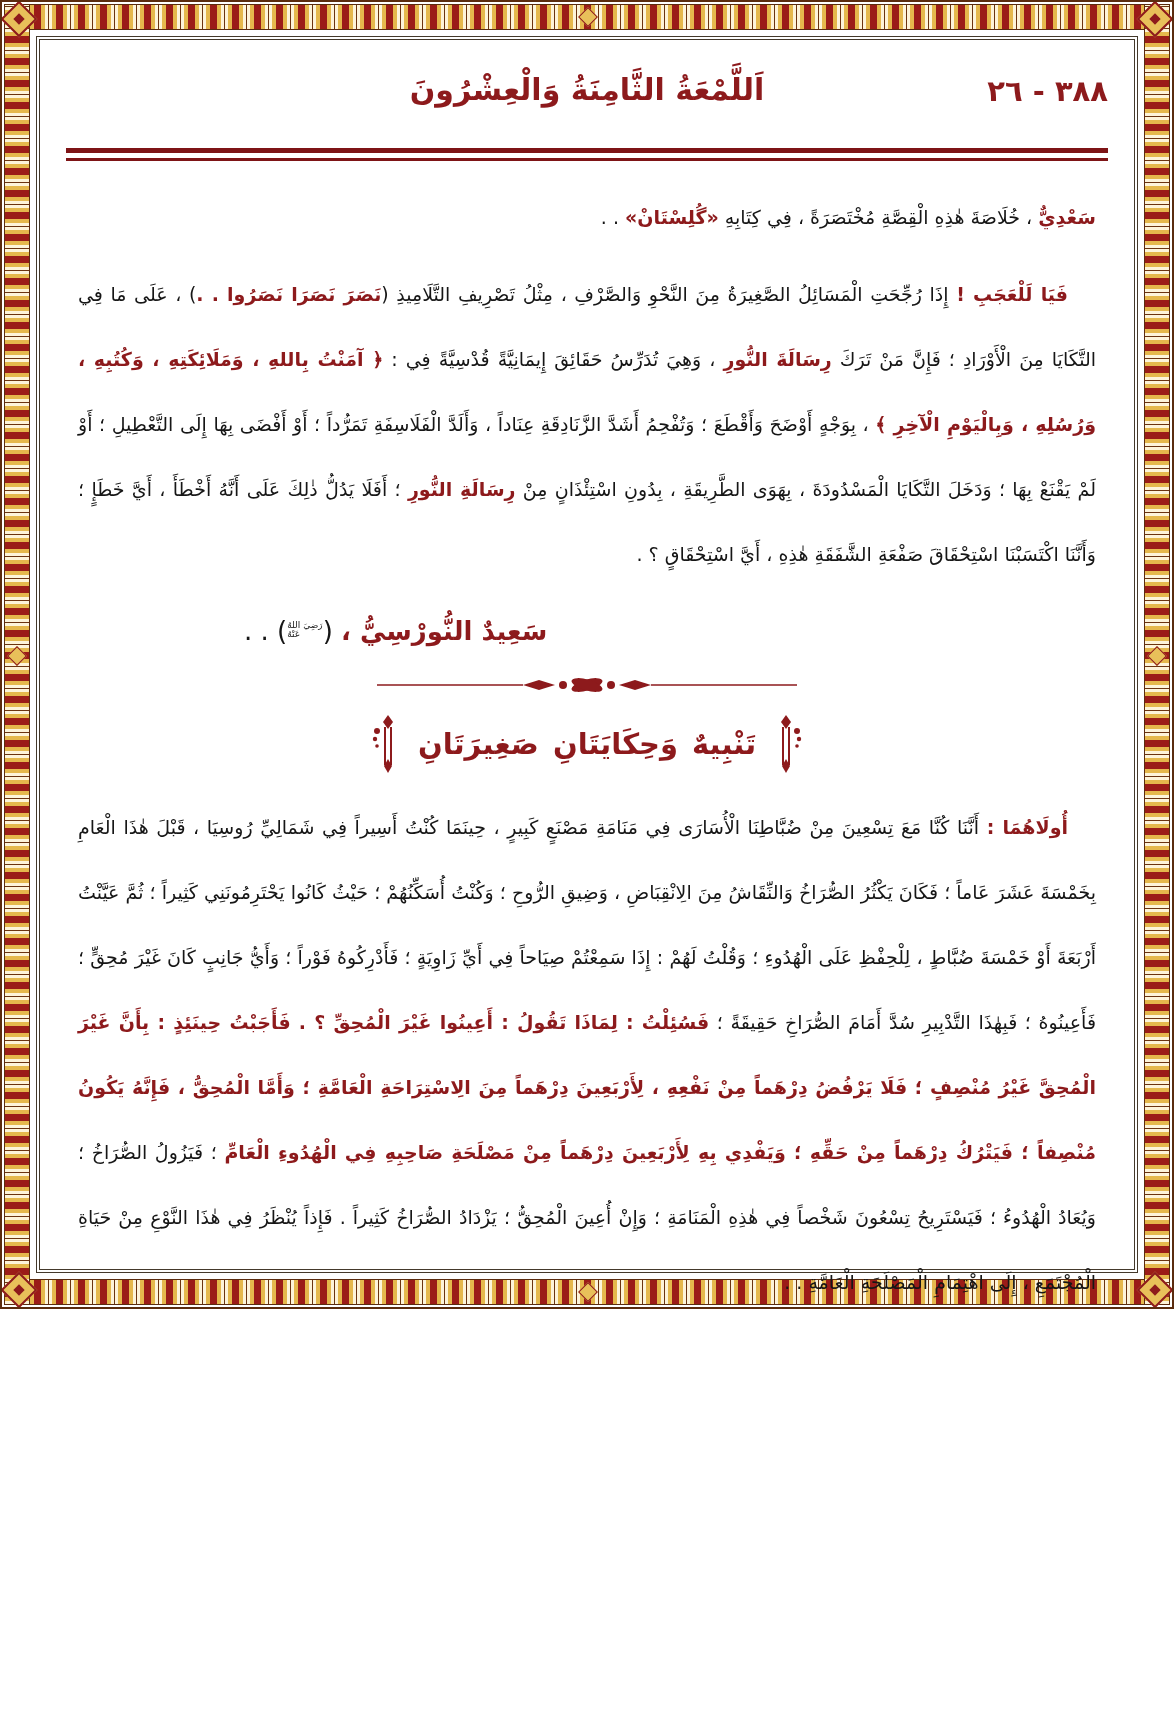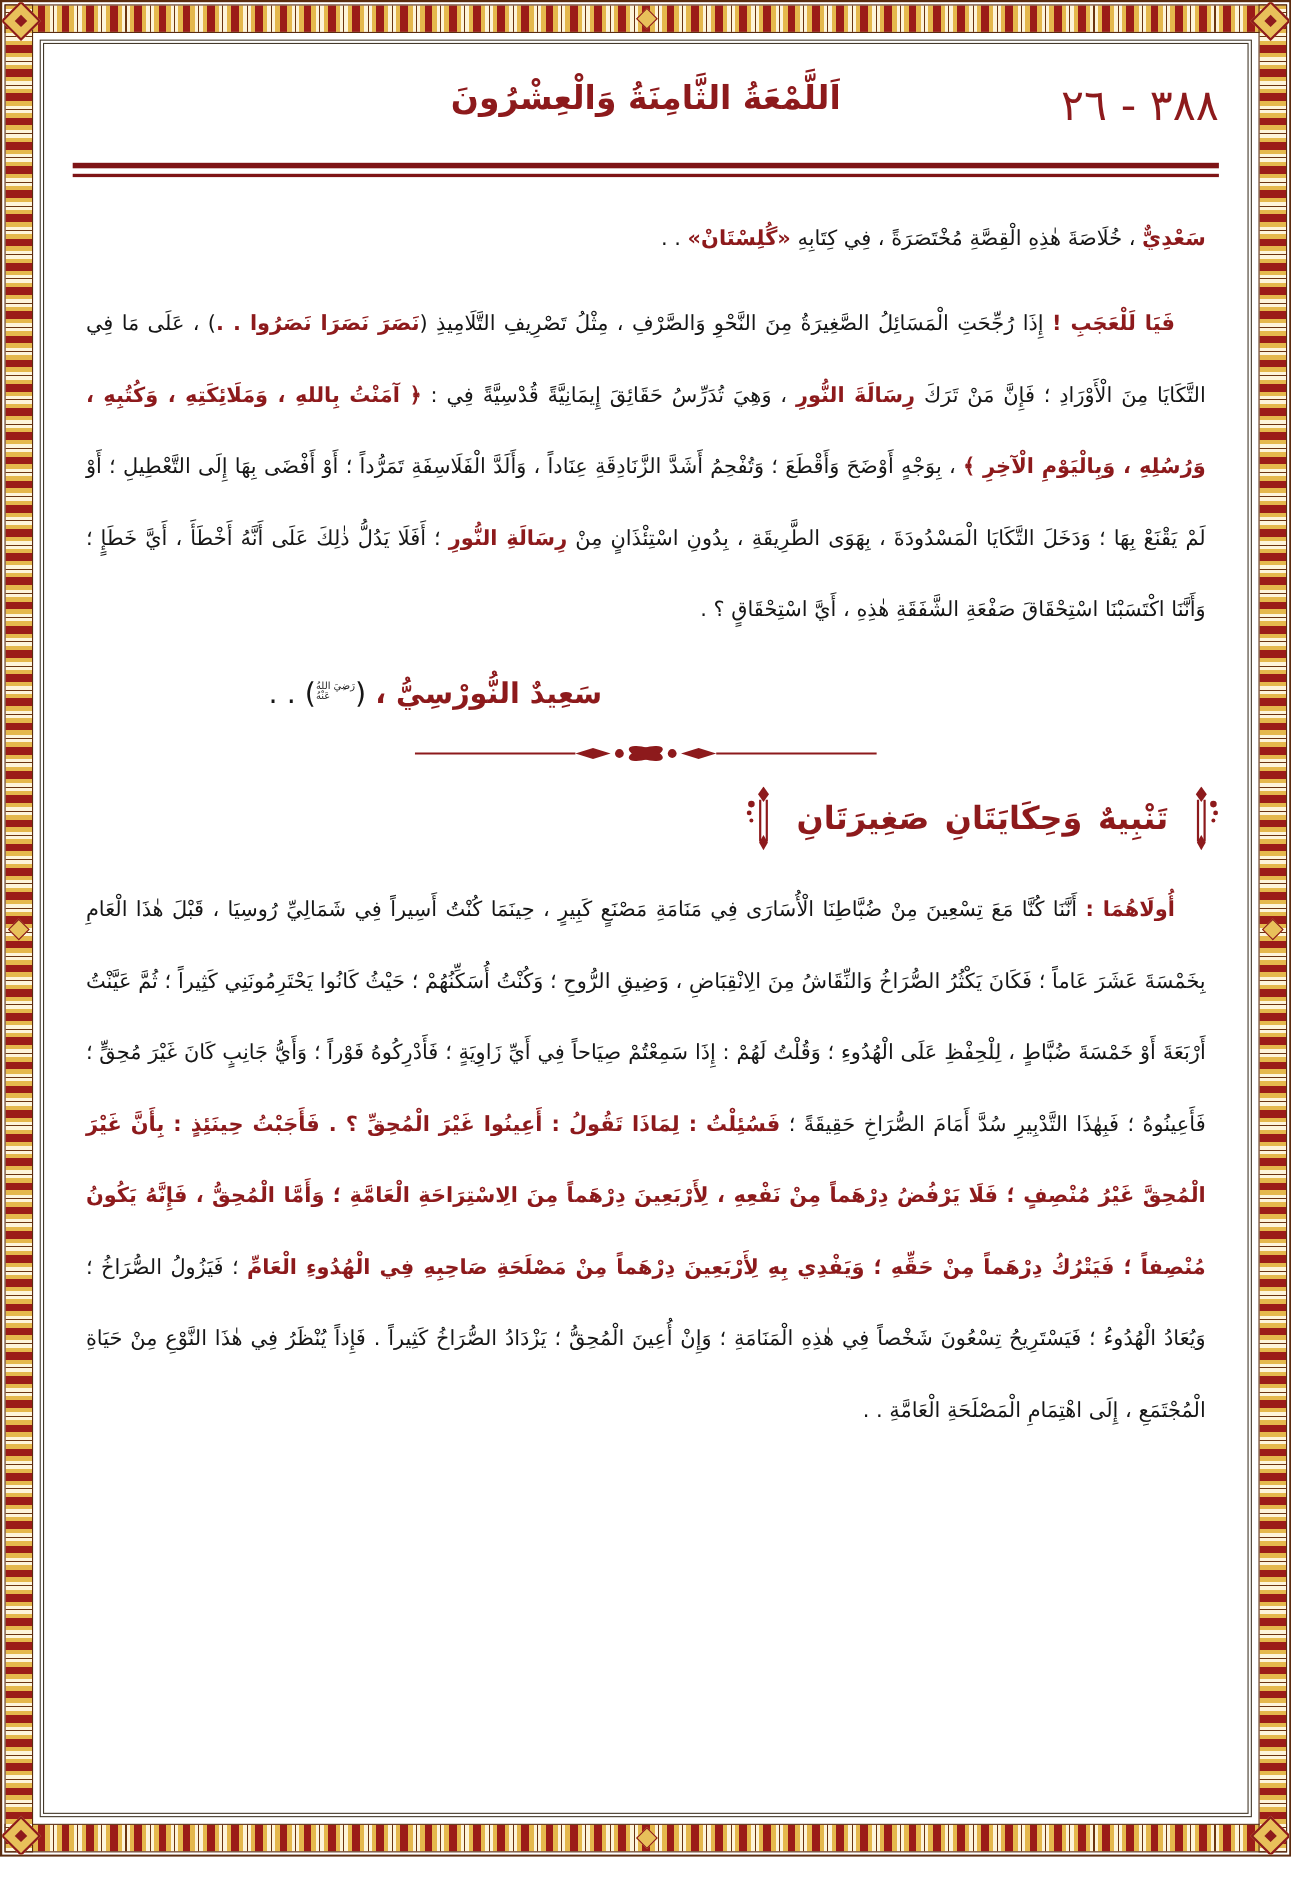--- a/index.html
+++ b/index.html
@@ -1,17 +1,17 @@
 <!DOCTYPE html>
 <html lang="ar" dir="rtl"><head>
 <meta charset="utf-8">
 <style>
   html,body{margin:0;padding:0;background:#ffffff;}
   .page{
-    position:relative;width:1174px;height:1688px;margin:0 auto;
+    position:relative;width:1174px;height:1309px;margin:0 auto;
     background:#ffffff;box-sizing:border-box;border:2px solid #5b2c0f;
     font-family:"DejaVu Sans",sans-serif;overflow:hidden;
   }
   
   .band{position:absolute;box-sizing:border-box;border:1px solid #5b2c0f;}
   .band.h{left:2px;right:2px;height:26px;
     background:repeating-linear-gradient(90deg,#fdf4da 0 3px,#e5b84c 3px 7px,#9b1c18 7px 14px,#e5b84c 14px 18px,#fdf4da 18px 21px,#6b3410 21px 22px);}
   .band.v{top:2px;bottom:2px;width:26px;
     background:repeating-linear-gradient(0deg,#fdf4da 0 3px,#e5b84c 3px 7px,#9b1c18 7px 14px,#e5b84c 14px 18px,#fdf4da 18px 21px,#6b3410 21px 22px);}
   .band.top{top:2px;}  .band.bottom{bottom:2px;}
@@ -23,31 +23,31 @@
   .middiamond{position:absolute;width:12px;height:12px;background:#e8c05a;border:1px solid #8d1a1c;transform:rotate(45deg);z-index:3;}
   .middiamond.t{left:50%;top:8px;margin-left:-6px;}
   .middiamond.b{left:50%;bottom:8px;margin-left:-6px;}
   .middiamond.l{top:50%;left:8px;margin-top:-6px;}
   .middiamond.r{top:50%;right:8px;margin-top:-6px;}
   .inner-frame{position:absolute;left:34px;right:34px;top:34px;bottom:34px;border:4px double #44392b;pointer-events:none;}
   
   .content{position:absolute;top:44px;right:64px;left:64px;bottom:40px;direction:rtl;color:#161616;}
   .header{position:relative;height:64px;margin-top:26px;}
   .chapter-title{text-align:center;font-size:30px;font-weight:bold;color:#8d1a1c;letter-spacing:1px;}
-  .page-numbers{position:absolute;right:0;top:2px;font-size:39px;font-weight:normal;color:#8d1a1c;direction:rtl;}
+  .page-numbers{position:absolute;right:0;top:2px;font-size:29px;font-weight:bold;color:#8d1a1c;direction:rtl;}
   .double-rule{margin-top:12px;height:5px;border-top:5px solid #7e1416;border-bottom:3px solid #7e1416;}
   .body-text{font-size:19px;line-height:65px;text-align:justify;text-justify:inter-word;margin:12px;}
   .body-text.first{margin-top:24px;}
   .indent{text-indent:28px;}
   .red{color:#8d1a1c;font-weight:bold;}
   .blk{color:#161616;}
   .signature-line{font-size:26px;line-height:64px;text-align:left;padding-left:178px;margin:0;}
   .seal{display:inline-flex;flex-direction:column;font-size:9px;line-height:9px;color:#222;vertical-align:middle;transform:translateY(-3px);font-weight:normal;}
   .divider-wrap{text-align:center;margin-top:10px;height:26px;}
-  .section-heading{display:flex;align-items:center;gap:16px;margin-top:16px;}
+  .section-heading{display:flex;justify-content:center;align-items:center;gap:16px;margin-top:16px;}
   .section-heading .txt{color:#8d1a1c;font-weight:bold;font-size:29px;word-spacing:4px;}
   .orn.leftside{transform:scaleX(-1);}
   .section-heading svg{display:block;}
 </style>
 </head>
 <body>
 
 <div class="page">
 
   <div>

